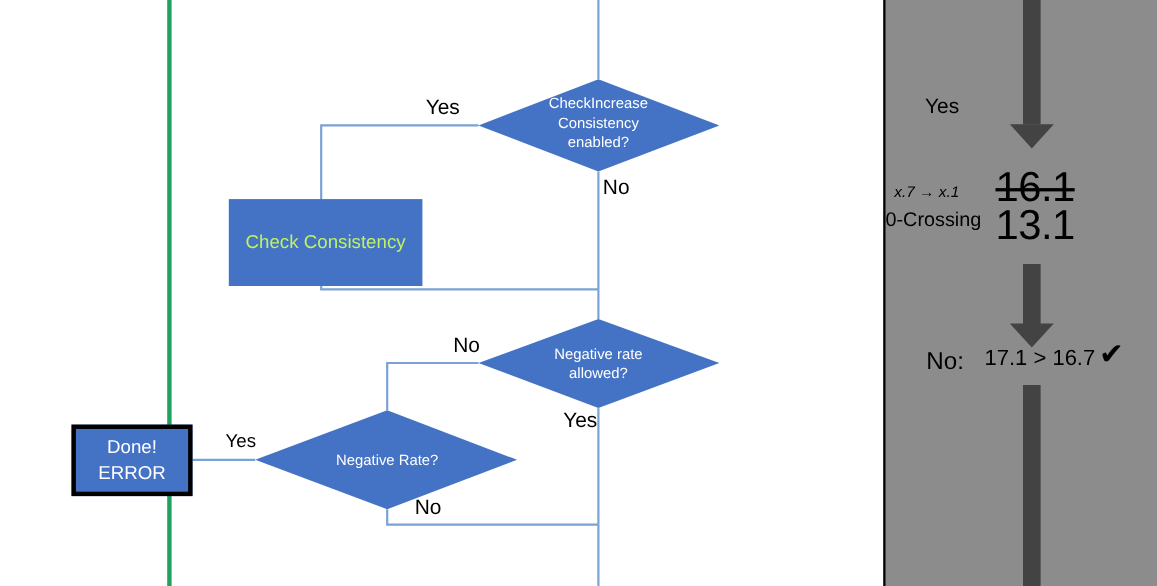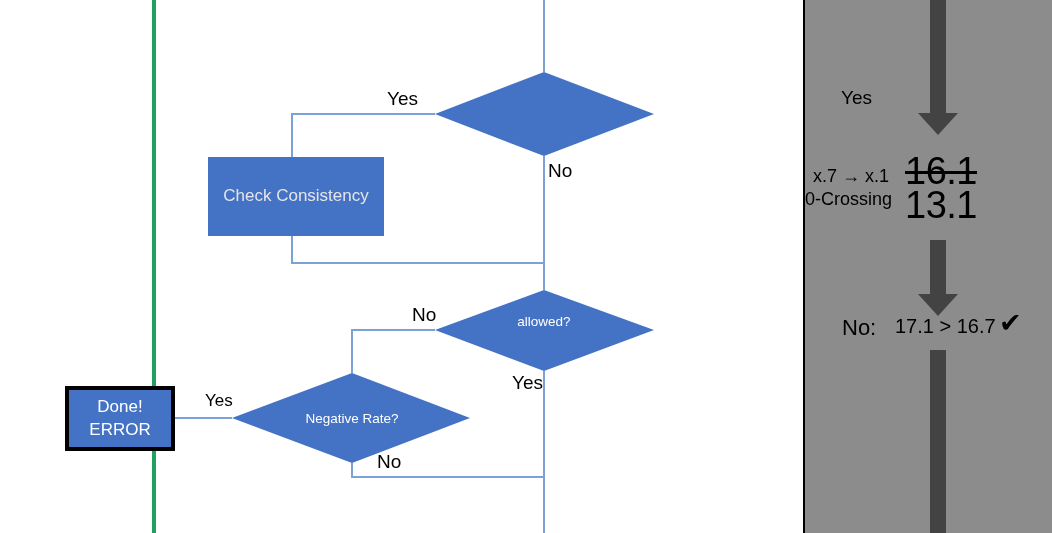--- a/index.html
+++ b/index.html
@@ -37,28 +37,29 @@
     color: #000000;
     font-family: "Liberation Sans", sans-serif;
     white-space: nowrap;
     line-height: 1.05;
   }
 
   
   .proc-box {
     position: absolute;
     background: #4472C4;
-    color: #e5e5e5;
+    color: #bef264;
     display: flex;
     align-items: center;
     justify-content: center;
     text-align: right;
     font-size: 17px;
     line-height: 1.32;
     box-sizing: border-box;
+    margin-top: 24px;
   }
 
   
   .term-box {
     position: absolute;
     background: #4472C4;
     color: #ffffff;
     border: 4px solid #000000;
     display: flex;
     align-items: center;
@@ -141,22 +142,28 @@
 
     <line x1="232" y1="418" x2="175" y2="418" stroke="#7ba2d4" stroke-width="2"></line>
 
     <polygon points="544,72 654,114 544,156 435,114" fill="#4472C4"></polygon>
 
     <polygon points="544,290 654,330 544,371 435,330" fill="#4472C4"></polygon>
 
     <polygon points="352,373 470,418 352,463 232,418" fill="#4472C4"></polygon>
   </svg>
 
+  <div class="dmd-text" style="left:464px; top:85px; width:160px;">
+    <div>CheckIncrease</div>
+    <div>Consistency</div>
+    <div>enabled?</div>
+  </div>
 
   <div class="dmd-text" style="left:464px; top:313px; width:160px;">
+    <div>Negative rate</div>
     <div>allowed?</div>
   </div>
 
   <div class="dmd-text" style="left:272px; top:410px; width:160px;">
     <div>Negative Rate?</div>
   </div>
 
   <div class="proc-box" style="left:208px; top:157px; width:176px; height:79px;">
     <div>
       <div>Check Consistency</div>
@@ -190,21 +197,21 @@
       <polygon points="113,113 153,113 133,135" fill="#434343"></polygon>
 
       <rect x="125" y="240" width="16" height="56" fill="#434343"></rect>
       <polygon points="113,294 153,294 133,316" fill="#434343"></polygon>
 
       <rect x="125" y="350" width="16" height="190" fill="#434343"></rect>
     </svg>
 
     <div class="p-lbl" style="left:36px; top:88px; font-size:19px;">Yes</div>
 
-    <div class="p-lbl" style="left:8px; top:167px; font-size:18px;">x.7 → x.1</div>
+    <div class="p-lbl" style="left:8px; top:167px; font-size:14px;font-style:italic;">x.7 → x.1</div>
     <div class="p-lbl" style="left:0px; top:190px; font-size:18px;">0-Crossing</div>
 
     <div class="p-lbl big-num struck" style="left:100px; top:152px;text-align:center;">16.1</div>
     <div class="p-lbl big-num" style="left:100px; top:186px;">13.1</div>
 
     <div class="p-lbl" style="left:37px; top:316px; font-size:22px;">No:</div>
     <div class="p-lbl" style="left:90px; top:316px; font-size:20px;">17.1 &gt; 16.7</div>
     <div class="p-lbl" style="left:194px; top:309px; font-size:27px; font-family:'DejaVu Sans', sans-serif;">✔</div>
   </div>
 

